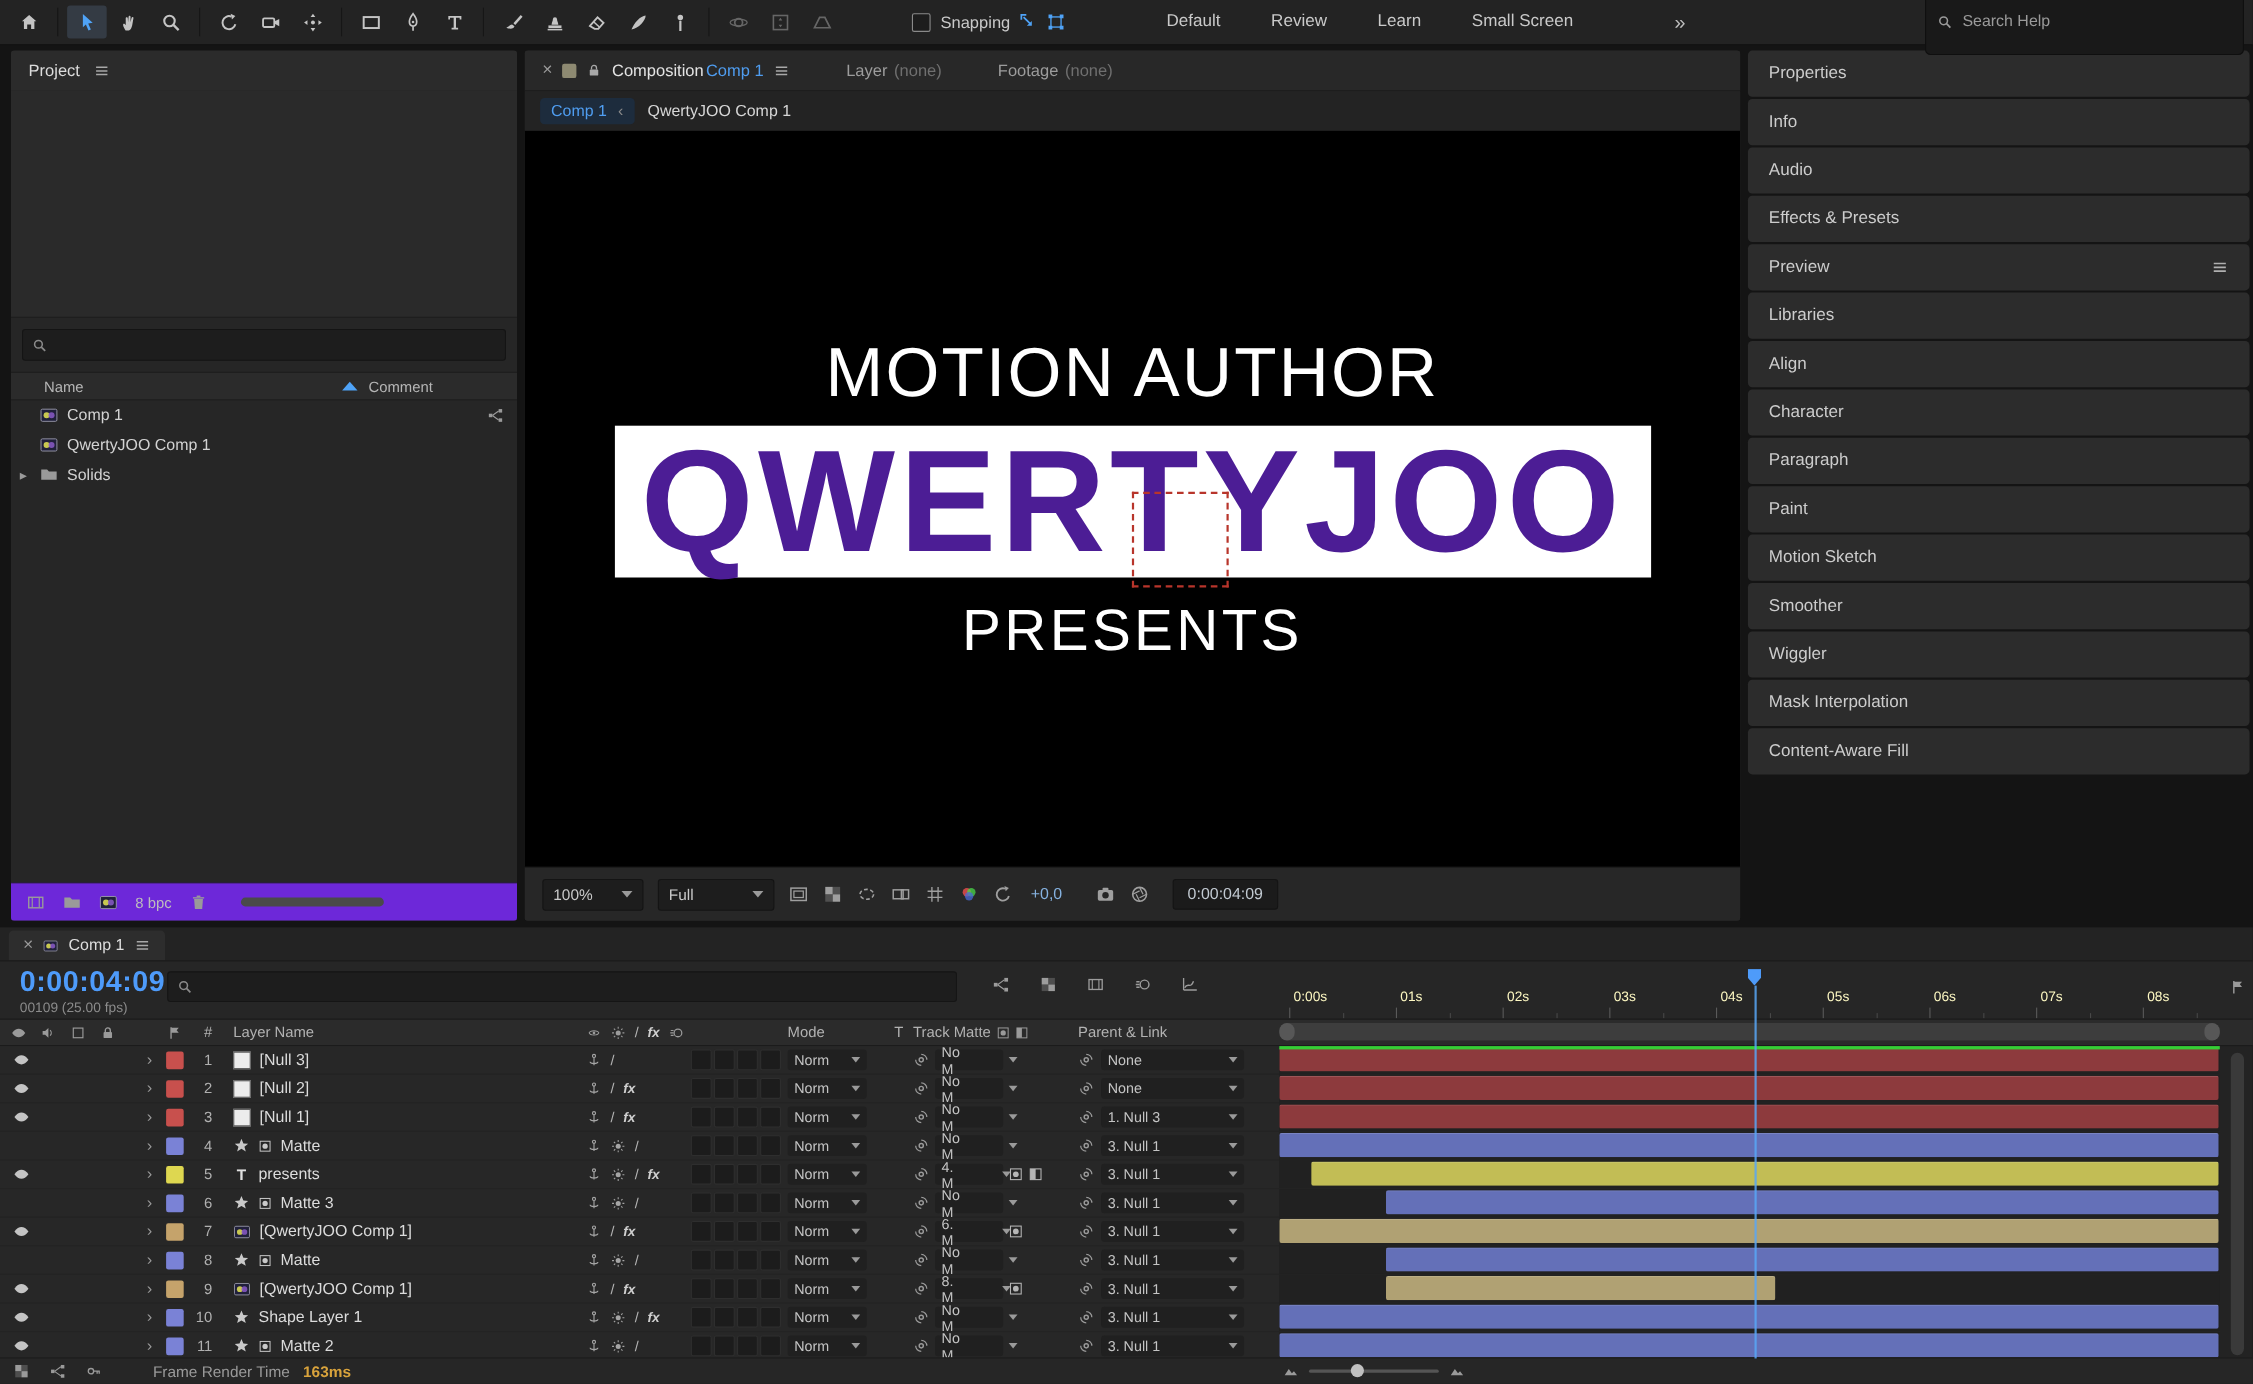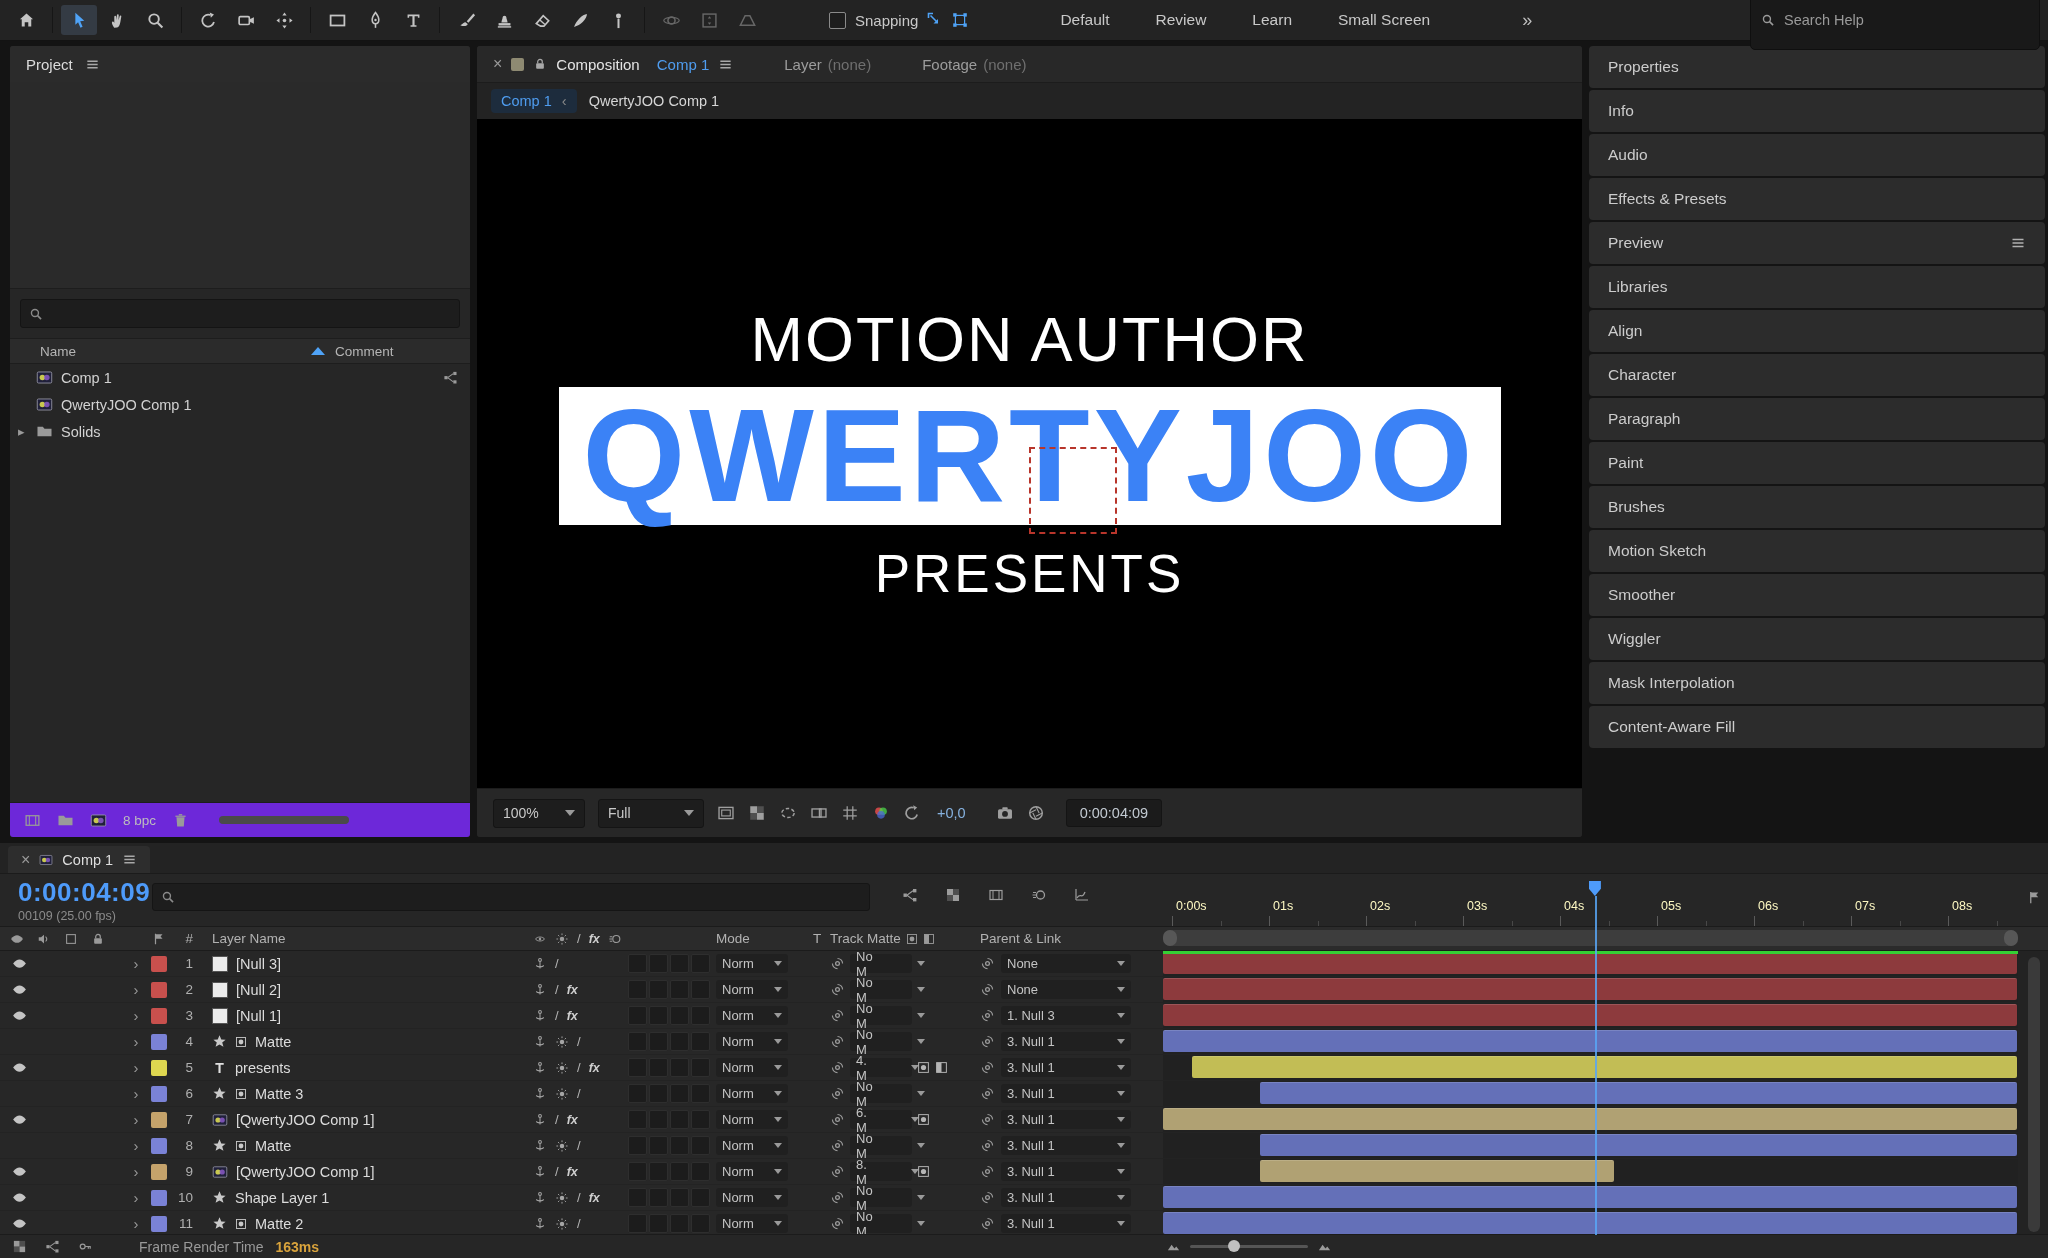--- a/index.html
+++ b/index.html
@@ -49,32 +49,32 @@
   .proj-foot .icw{font-size:17px;}
   .bpc{font-size:13.5px;color:#bdbdbd;}
   .hscroll{width:130px;height:8px;border-radius:4px;background:#4a4a4a;margin-left:14px;}
 
   
   .viewer{left:477px;top:5px;width:1105px;bottom:6px;}
   .v-tabs{height:36px;background:#282828;display:flex;align-items:center;gap:9px;padding:0 16px;border-bottom:1px solid #1c1c1c;}
   .v-close{color:#9a9a9a;font-size:16px;}
   .v-chip{width:13px;height:13px;background:#8e8a72;border-radius:2px;}
   .vlock{font-size:14px;color:#a8a8a8;}
-  .v-tab-label{color:#e4e4e4;display:inline-flex;gap:17px;}
+  .v-tab-label{color:#e4e4e4;display:inline-flex;gap:2px;}
   .v-tab-comp{color:#4f9df0;}
   .v-tab-inactive{color:#9c9c9c;margin-left:42px;display:inline-flex;gap:6px;}
   .nonetxt{color:#6f6f6f;}
   .v-crumbs{height:36px;background:#232323;display:flex;align-items:center;gap:12px;padding:0 14px;border-bottom:1px solid #1c1c1c;}
   .cr-chip{background:#1d2c3d;color:#4f9df0;border-radius:4px;padding:4px 10px;display:inline-flex;gap:10px;align-items:center;font-size:14.5px;}
   .cr-sep{color:#8a8a8a;}
   .cr-parent{color:#d6d6d6;font-size:14.5px;}
   .v-canvas{position:absolute;top:73px;bottom:48px;left:0;right:0;background:#000;display:flex;flex-direction:column;align-items:center;overflow:hidden;}
   .ca-line1{margin-top:184px;font-size:63px;color:#fff;letter-spacing:2px;white-space:nowrap;}
   .ca-band{margin-top:12px;width:942px;height:138px;background:#fff;display:flex;align-items:center;justify-content:center;position:relative;}
-  .ca-line2{font-size:132px;font-weight:bold;color:#3b82f6;letter-spacing:4px;line-height:1;white-space:nowrap;}
+  .ca-line2{font-size:132px;font-weight:bold;color:#4c1d95;letter-spacing:4px;line-height:1;white-space:nowrap;}
   .ca-cursorbox{position:absolute;left:470px;top:60px;width:84px;height:83px;border:2px dashed #b8352b;}
   .ca-line3{margin-top:18px;font-size:53px;color:#fff;letter-spacing:3px;white-space:nowrap;}
   .v-foot{position:absolute;bottom:0;left:0;right:0;height:48px;background:#272727;border-top:1px solid #1c1c1c;
     display:flex;align-items:center;gap:13px;padding:0 16px;}
   .dd{background:#1d1d1d;border:1px solid #141414;border-radius:3px;height:27px;display:flex;align-items:center;gap:10px;padding:0 9px;color:#c9c9c9;font-size:14px;}
   .dd.wide{width:72px;justify-content:space-between;align-items:center;}
   .arr{width:0;height:0;border-left:5px solid transparent;border-right:5px solid transparent;border-top:6px solid #9a9a9a;}
   .vf-ic{color:#9f9f9f;font-size:18px;}
   .offset{color:#86b2e0;font-size:14.5px;margin:0 3px;}
   .tc-box{background:#1b1b1b;border:1px solid #141414;border-radius:3px;padding:5px 13px;color:#c2cad2;font-size:14.5px;margin-left:8px;}
@@ -550,23 +550,20 @@
         <div class="rp-item">
           <span class="rp-label">Character</span>
         </div>
         <div class="rp-item">
           <span class="rp-label">Paragraph</span>
         </div>
         <div class="rp-item">
           <span class="rp-label">Paint</span>
         </div>
         <div class="rp-item">
-          <span class="rp-label">Brushes</span>
-        </div>
-        <div class="rp-item">
           <span class="rp-label">Motion Sketch</span>
         </div>
         <div class="rp-item">
           <span class="rp-label">Smoother</span>
         </div>
         <div class="rp-item">
           <span class="rp-label">Wiggler</span>
         </div>
         <div class="rp-item">
           <span class="rp-label">Mask Interpolation</span>

